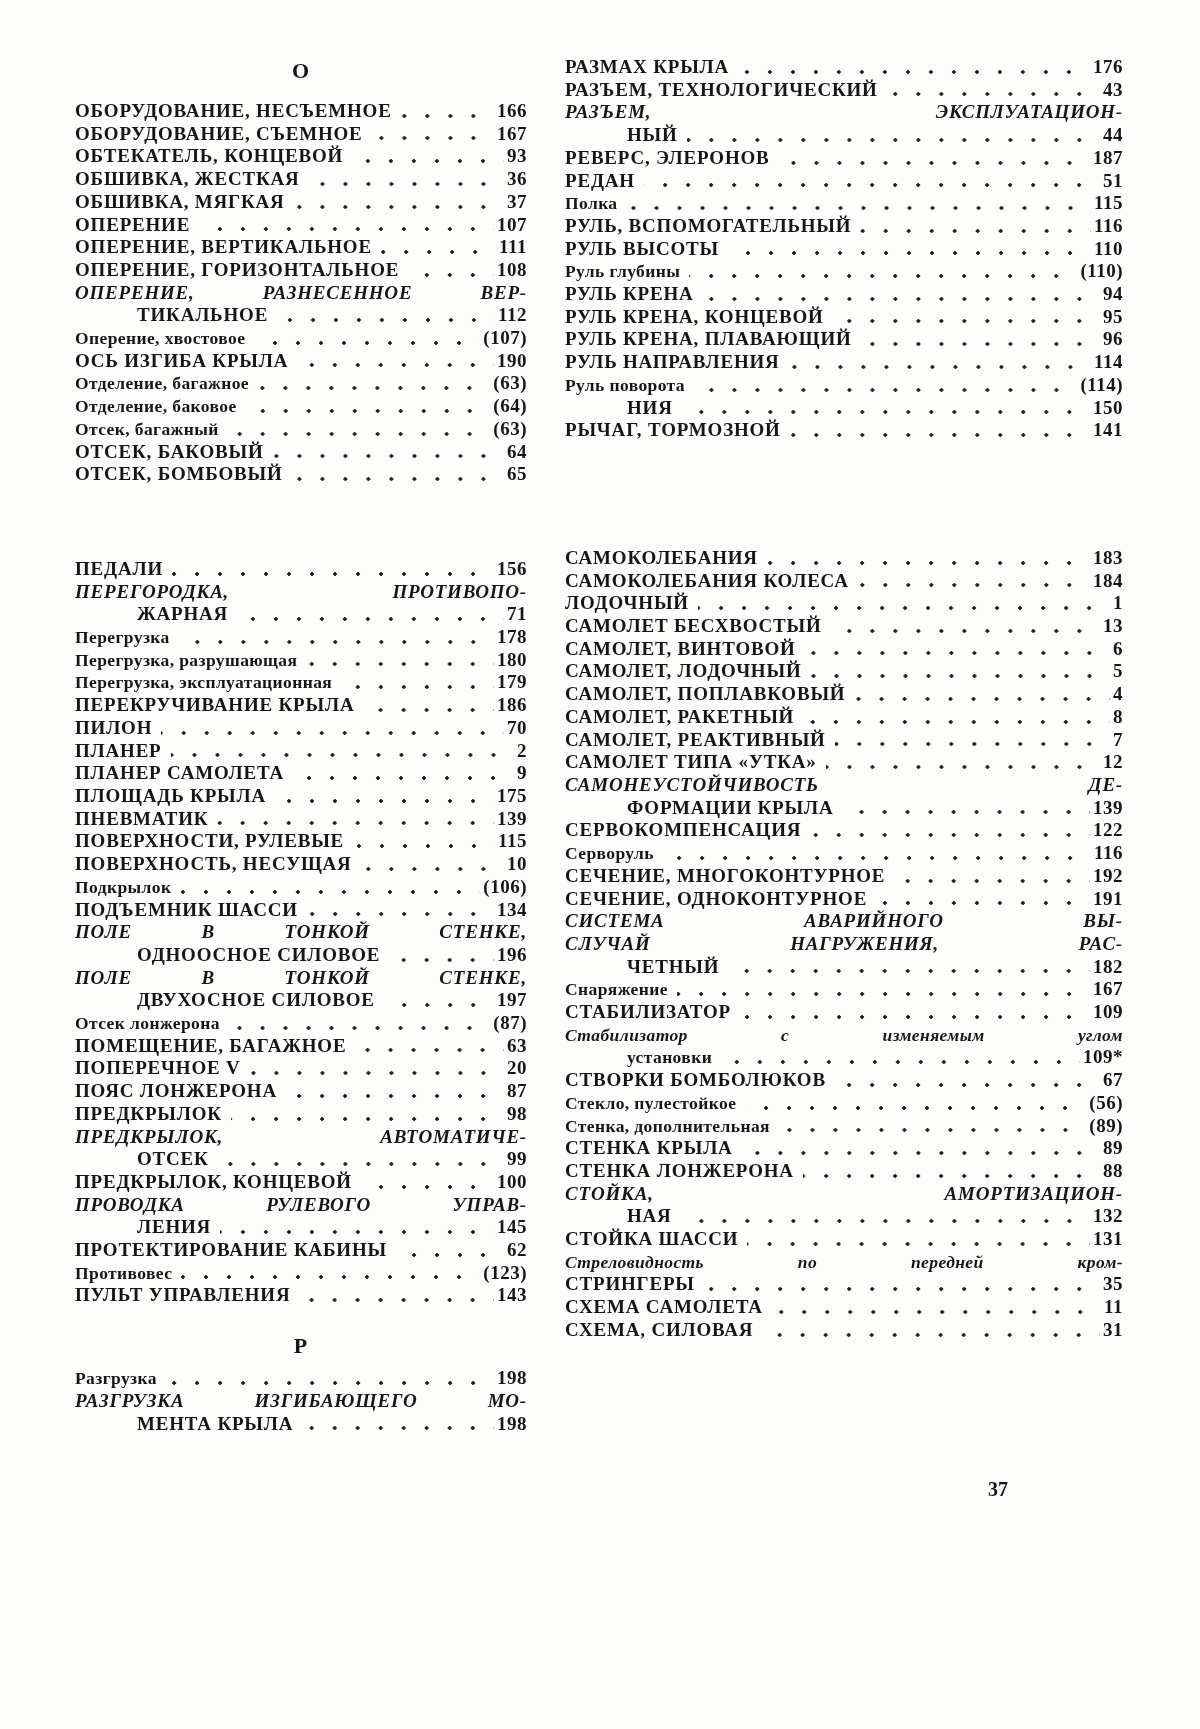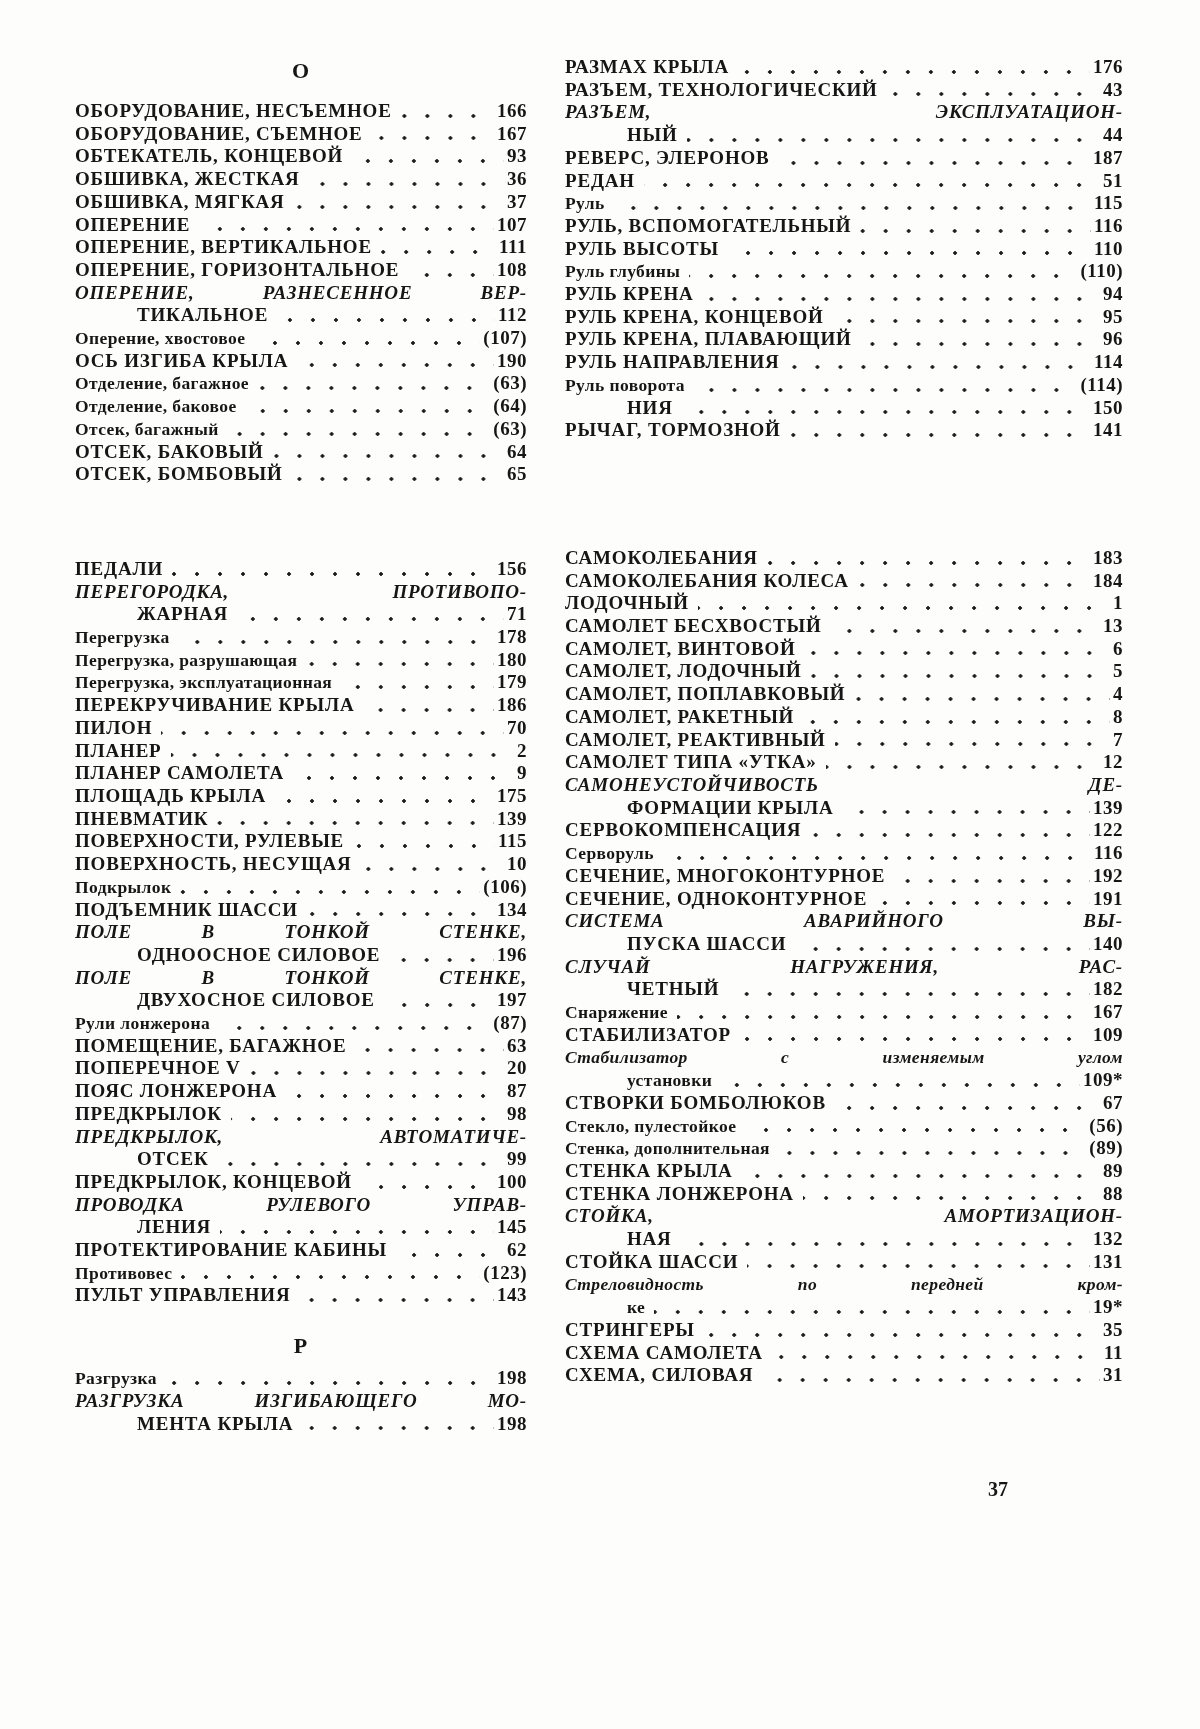--- a/index.html
+++ b/index.html
@@ -323,21 +323,21 @@
         <div class="entry">
           <div class="term-line">ПОЛЕ В ТОНКОЙ СТЕНКЕ,</div>
           <div class="entry-row cont">
             <span class="term">ДВУХОСНОЕ СИЛОВОЕ</span>
             <span class="leader"></span>
             <span class="pnum">197</span>
           </div>
         </div>
         <div class="entry minor">
           <div class="entry-row">
-            <span class="term">Рули лонжерона</span>
+            <span class="term">Отсек лонжерона</span>
             <span class="leader"></span>
             <span class="pnum">(87)</span>
           </div>
         </div>
         <div class="entry">
           <div class="entry-row">
             <span class="term">ПОМЕЩЕНИЕ, БАГАЖНОЕ</span>
             <span class="leader"></span>
             <span class="pnum">63</span>
           </div>
@@ -460,21 +460,21 @@
         </div>
         <div class="entry">
           <div class="entry-row">
             <span class="term">РЕДАН</span>
             <span class="leader"></span>
             <span class="pnum">51</span>
           </div>
         </div>
         <div class="entry minor">
           <div class="entry-row">
-            <span class="term">Руль</span>
+            <span class="term">Полка</span>
             <span class="leader"></span>
             <span class="pnum">115</span>
           </div>
         </div>
         <div class="entry">
           <div class="entry-row">
             <span class="term">РУЛЬ, ВСПОМОГАТЕЛЬНЫЙ</span>
             <span class="leader"></span>
             <span class="pnum">116</span>
           </div>
@@ -645,25 +645,20 @@
         </div>
         <div class="entry">
           <div class="entry-row">
             <span class="term">СЕЧЕНИЕ, ОДНОКОНТУРНОЕ</span>
             <span class="leader"></span>
             <span class="pnum">191</span>
           </div>
         </div>
         <div class="entry">
           <div class="term-line">СИСТЕМА АВАРИЙНОГО ВЫ-</div>
-          <div class="entry-row cont">
-            <span class="term">ПУСКА ШАССИ</span>
-            <span class="leader"></span>
-            <span class="pnum">140</span>
-          </div>
         </div>
         <div class="entry">
           <div class="term-line">СЛУЧАЙ НАГРУЖЕНИЯ, РАС-</div>
           <div class="entry-row cont">
             <span class="term">ЧЕТНЫЙ</span>
             <span class="leader"></span>
             <span class="pnum">182</span>
           </div>
         </div>
         <div class="entry minor">
@@ -733,25 +728,20 @@
         </div>
         <div class="entry">
           <div class="entry-row">
             <span class="term">СТОЙКА ШАССИ</span>
             <span class="leader"></span>
             <span class="pnum">131</span>
           </div>
         </div>
         <div class="entry minor">
           <div class="term-line">Стреловидность по передней кром-</div>
-          <div class="entry-row cont">
-            <span class="term">ке</span>
-            <span class="leader"></span>
-            <span class="pnum">19*</span>
-          </div>
         </div>
         <div class="entry">
           <div class="entry-row">
             <span class="term">СТРИНГЕРЫ</span>
             <span class="leader"></span>
             <span class="pnum">35</span>
           </div>
         </div>
         <div class="entry">
           <div class="entry-row">

